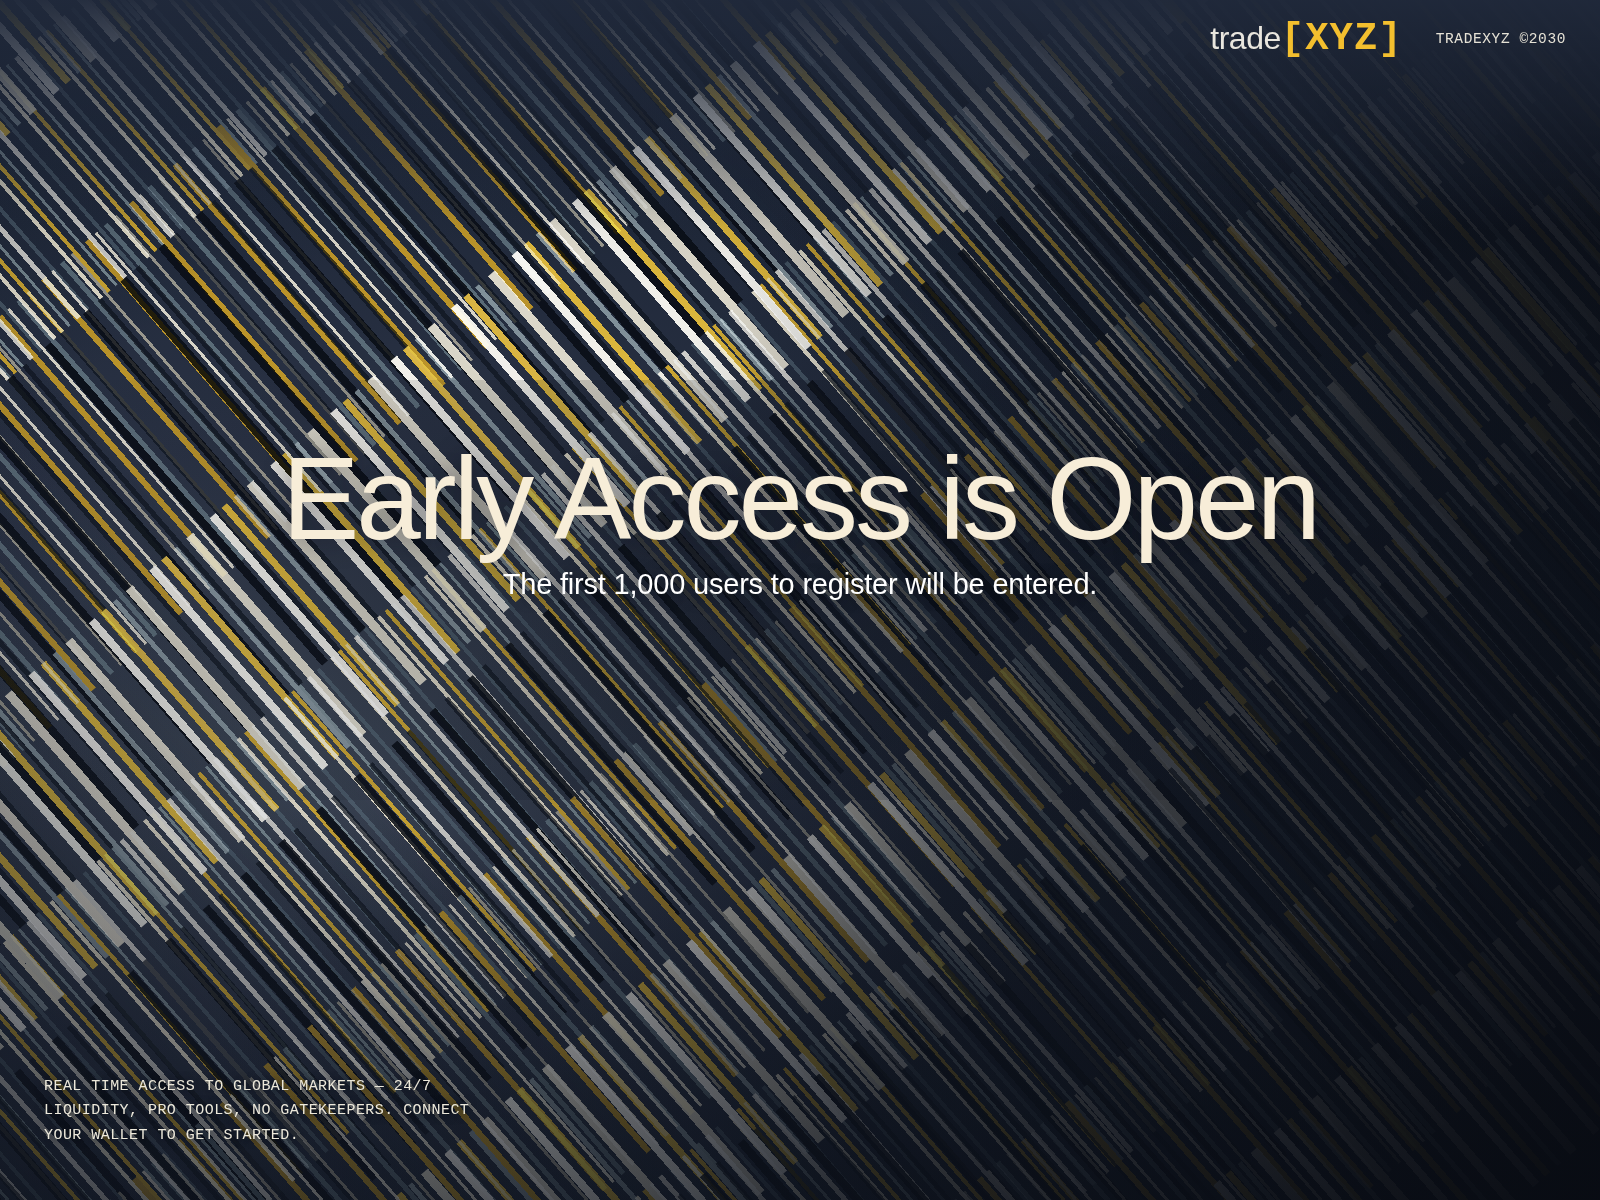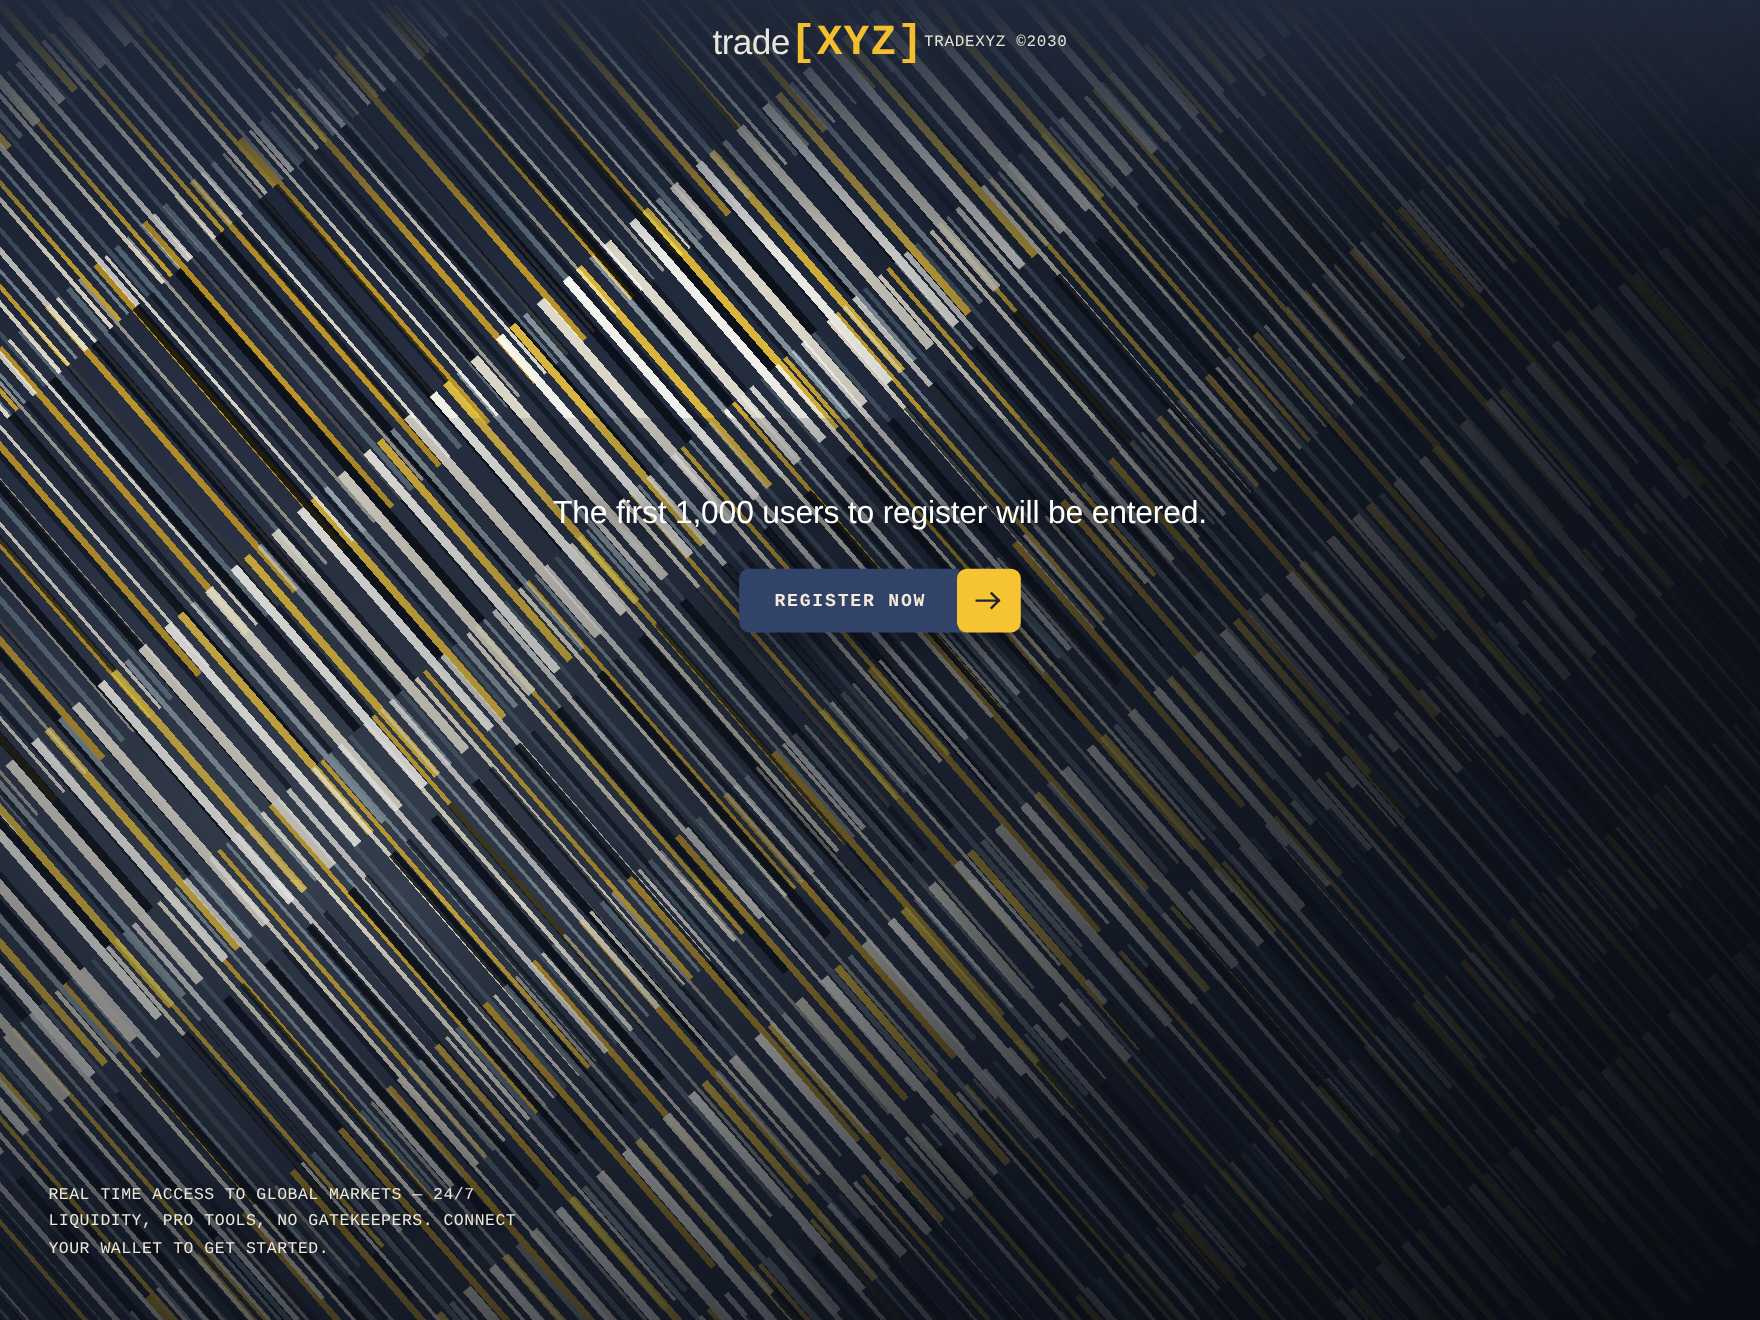--- a/index.html
+++ b/index.html
@@ -135,23 +135,24 @@
     background:linear-gradient(180deg, rgba(32,41,59,.96) 0%, rgba(32,41,59,.55) 45%, rgba(32,41,59,0) 100%);
   }
   .center-scrim {
     position:absolute; left:0; right:0; top:380px; height:420px;
     background:radial-gradient(60% 100% at 50% 50%, rgba(12,17,26,.42) 0%, rgba(12,17,26,.12) 60%, rgba(12,17,26,0) 100%);
   }
 
   
   .header {
     position:absolute; top:0; left:0; right:0; height:78px;
-    display:flex; align-items:center; justify-content:center;
-    padding:0 14px 0 32px;
+    display:flex; align-items:center; justify-content:flex-end;
+    padding:0 34px 0 32px;
     z-index:20;
+    gap:33px;
   }
   .logo {
     font-size:32px;
     letter-spacing:-0.5px;
     line-height:1;
     white-space:nowrap;
     display:flex; align-items:baseline;
   }
   .logo-trade { color:#e9e6de; font-weight:400; }
   .logo-mark  { color:#f3bf2e; font-family:"Liberation Mono", monospace; font-weight:700; letter-spacing:1px; font-size:39px; }
@@ -264,30 +265,20 @@
 
   <div class="header">
     <div class="logo">
       <span class="logo-trade">trade</span>
         <span class="logo-mark">[XYZ]</span>
     </div>
     <div class="copyright">TRADEXYZ ©2030</div>
   </div>
 
   <div class="hero">
+    <h1 class="headline">Early Access is Open</h1>
     <p class="subhead">The first 1,000 users to register will be entered.</p>
 
-    <div class="cta">
-      <button class="cta-main">REGISTER NOW</button>
-      <button class="cta-arrow">
-        <span>
-          <svg width="26" height="18" viewBox="0 0 26 18" fill="none" aria-hidden="true">
-            <path d="M2 9 H22" stroke="#1d2433" stroke-width="2.2" stroke-linecap="square"></path>
-            <path d="M15.5 2.5 L22 9 L15.5 15.5" stroke="#1d2433" stroke-width="2.2" stroke-linecap="square" stroke-linejoin="miter" fill="none"></path>
-          </svg>
-        </span>
-      </button>
-    </div>
   </div>
 
   <div class="blurb">REAL TIME ACCESS TO GLOBAL MARKETS — 24/7 LIQUIDITY, PRO TOOLS, NO GATEKEEPERS. CONNECT YOUR WALLET TO GET STARTED.</div>
 
 </div>
 
 </body></html>

